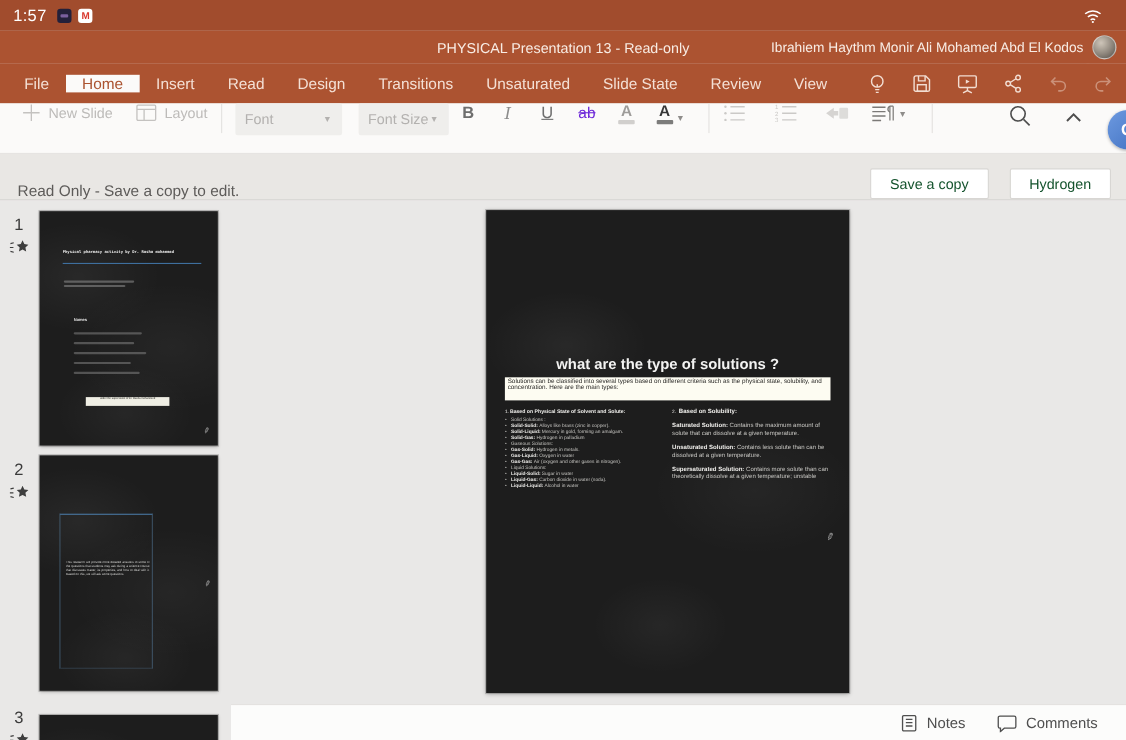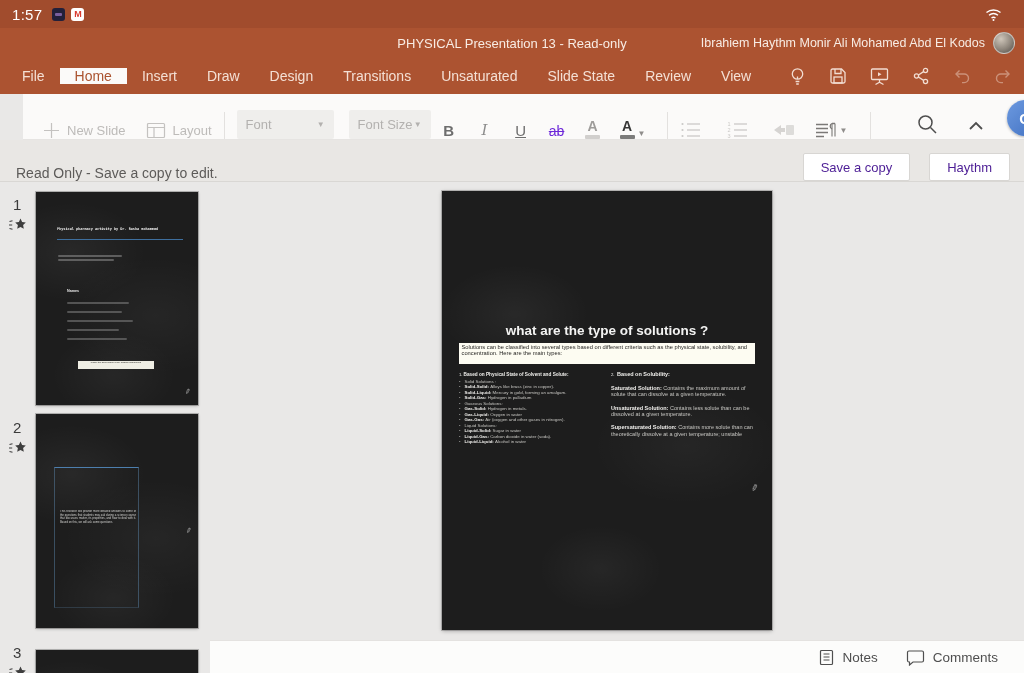--- a/index.html
+++ b/index.html
@@ -25,21 +25,21 @@
 
   
   .tabbar { height:36px; background:#ac5331; display:flex; align-items:stretch; padding-left:7px; position:relative; }
   .tab { padding:0 15px; display:flex; align-items:center; font-size:14px; color:#f4e0d5; cursor:default; }
   .tab.active { background:#fbfaf9; color:#ab5330; }
   .tab-icons { position:absolute; right:11px; top:0; height:100%; display:flex; align-items:center; gap:21px; }
   .tab-icons svg { display:block; }
   .dim { opacity:.45; }
 
   
-  .toolbar { height:46px; background:#fbfaf9; border-bottom:1px solid #e6e4e2; display:flex; align-items:flex-end; padding:0 14px 0 20px; position:relative;margin-left:23px; }
+  .toolbar { height:46px; background:#fbfaf9; border-bottom:1px solid #e6e4e2; display:flex; align-items:flex-start; padding:0 14px 0 20px; position:relative; }
   .tb-item { display:flex; align-items:center; gap:7px; color:#bdbbb9; font-size:13px; }
   .vdiv { width:1px; height:27px; background:#e3e1df; margin:0 12px; flex:none; }
   .select { height:29px; background:#efeeec; border-radius:2px; display:flex; align-items:center; padding:0 9px; color:#b3b1af; font-size:13px; }
   .select .caret { margin-left:auto; font-size:8px; color:#b3b1af; }
   .sel-font { width:97px; margin-right:15px; }
   .sel-size { width:82px; }
   .fmt { width:36px; text-align:center; font-size:15px; flex:none; }
   .fmt-b { font-weight:bold; color:#6e6e6e; }
   .fmt-i { font-family:"DejaVu Serif", serif; font-style:italic; color:#8c8c8c; }
   .fmt-u { text-decoration:underline; color:#6e6e6e; }
@@ -53,21 +53,21 @@
   .a-fc .caret { font-size:8px; color:#8f8d8b; line-height:10px; }
   .tb-ico { flex:none; display:flex; align-items:center; gap:3px; }
   .tb-ico svg { display:block; }
   .tb-ico .caret { font-size:8px; color:#8f8d8b; }
   .toolbar-right { margin-left:auto; display:flex; align-items:center; gap:30px; padding-right:26px; }
   .assistant { position:absolute; right:-19px; top:6px; width:36px; height:36px; border-radius:50%; background:linear-gradient(135deg,#6d9ae0,#3f6fc0); color:#fff; font-weight:bold; font-size:15px; display:flex; align-items:center; justify-content:center; box-shadow:0 1px 3px rgba(0,0,0,.3); }
 
   
   .readonly { height:42px; background:#e9e7e4; border-bottom:1px solid #d9d7d4; display:flex; align-items:flex-end; padding:0 14px 0 16px; font-size:14px; color:#5d5b59; }
   .ro-buttons { margin-left:auto; display:flex; gap:19px; }
-  .ro-btn { height:28px; padding:0 17px; background:#fff; border:1px solid #d8d6d3; border-radius:2px; font-size:13px; color:#4c1d95; display:flex; align-items:center; cursor:default; }
+  .ro-btn { height:28px; padding:0 17px; background:#fff; border:1px solid #d8d6d3; border-radius:2px; font-size:13px; color:#14532d; display:flex; align-items:center; cursor:default; }
 
   
   .main { display:flex; height:491px; }
   .panel { width:210px; flex:none; position:relative; overflow:hidden; }
   .thumb-num { position:absolute; left:13px; font-size:15px; color:#3b3b3b; }
   .thumb-star { position:absolute; left:8px; }
   .thumb { position:absolute; left:36px; width:162px; background:#1e1e1e; box-shadow:0 0 0 1px rgba(0,0,0,.22), 0 1px 3px rgba(0,0,0,.25); overflow:hidden; }
   .chalk, .thumb { background-image:
       radial-gradient(120px 80px at 22% 28%, rgba(255,255,255,.05), transparent 62%),
       radial-gradient(150px 95px at 74% 58%, rgba(255,255,255,.038), transparent 62%),
@@ -174,21 +174,21 @@
     <span>Ibrahiem Haythm Monir Ali Mohamed Abd El Kodos</span>
     <div class="avatar"></div>
   </div>
 </div>
 
 <div class="tabbar">
   <div style="display:flex;align-items:center">
       <div class="tab">File</div>
       <div class="tab active">Home</div>
       <div class="tab">Insert</div>
-      <div class="tab">Draw</div>
+      <div class="tab">Read</div>
       <div class="tab">Design</div>
       <div class="tab">Transitions</div>
       <div class="tab">Unsaturated</div>
       <div class="tab">Slide State</div>
       <div class="tab">Review</div>
       <div class="tab">View</div>
     </div>
   <div class="tab-icons">
     <span>
       <svg width="19" height="21" viewBox="0 0 19 21" fill="none" stroke="#f2ddd2" stroke-width="1.3">
@@ -321,21 +321,21 @@
       </svg>
     </span>
   </div>
   <div class="assistant">G</div>
 </div>
 
 <div class="readonly">
   <span>Read Only - Save a copy to edit.</span>
   <div class="ro-buttons">
     <div class="ro-btn">Save a copy</div>
-    <div class="ro-btn">Haythm</div>
+    <div class="ro-btn">Hydrogen</div>
   </div>
 </div>
 
 <div class="main">
 
   <div class="panel">
     <span class="thumb-num" style="top:14px">1</span>
     <span class="thumb-star" style="top:35px">
       <svg width="20" height="16" viewBox="0 0 20 16" fill="#3e3e3e" stroke="#3e3e3e">
         <path d="M12.5 1.5l1.6 3.4 3.7.5-2.7 2.6.7 3.7-3.3-1.8-3.3 1.8.7-3.7L7.2 5.4l3.7-.5z" stroke="none"></path>

